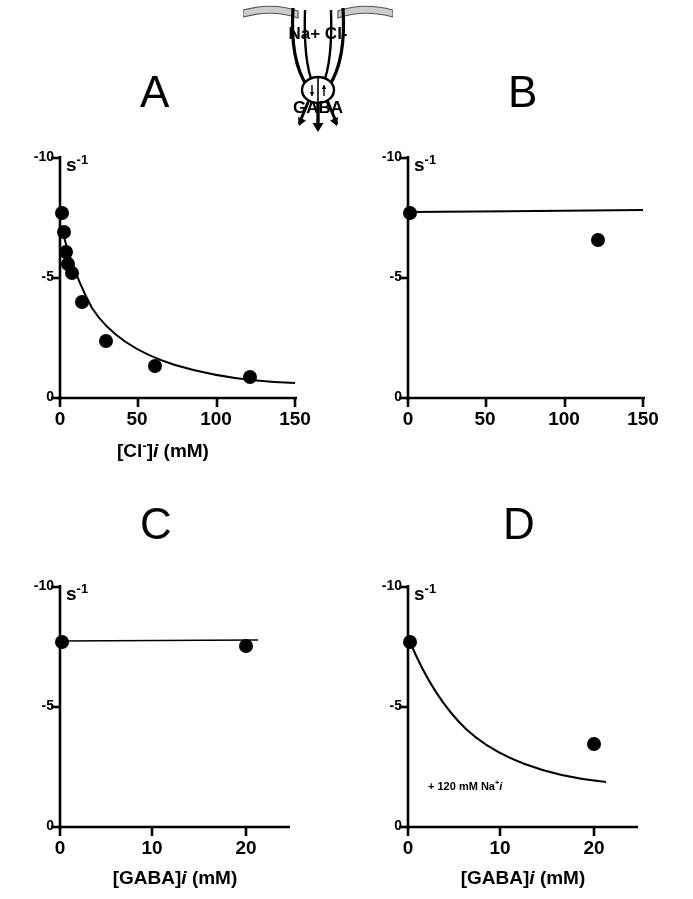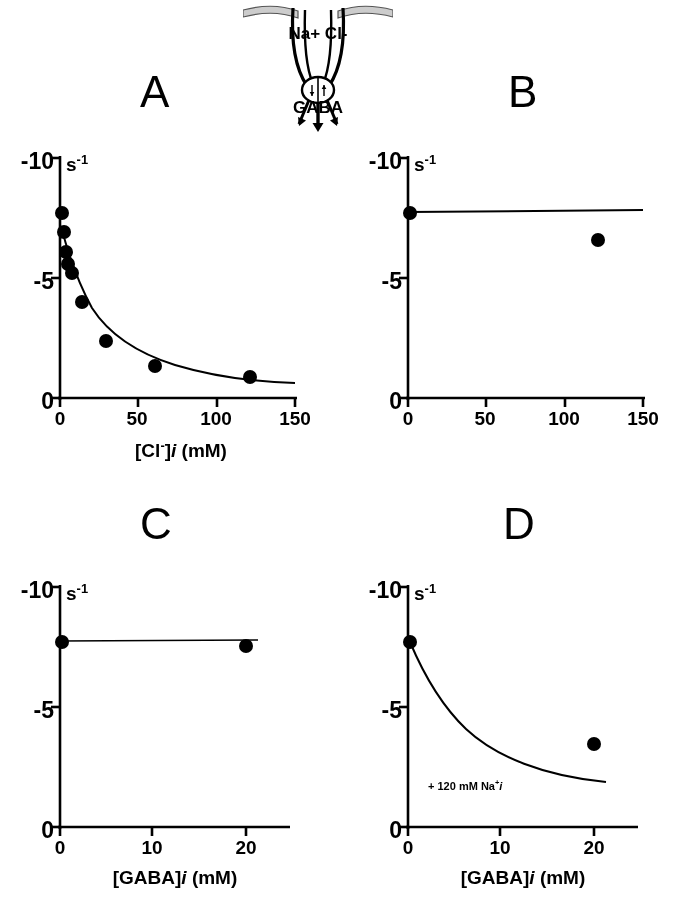--- a/index.html
+++ b/index.html
@@ -36,21 +36,21 @@
     font-size: 19px;
     font-weight: bold;
     font-family: Liberation Sans, sans-serif;
   }
   .sup {
     font-size: 0.68em;
     vertical-align: super;
   }
   .ytick-label {
     position: absolute;
-    font-size: 23px;
+    font-size: 14px;
     font-weight: bold;
     text-align: right;
     font-family: "Liberation Sans", sans-serif;
   }
   .xtick-label {
     position: absolute;
     font-size: 19px;
     font-weight: bold;
     text-align: center;
     font-family: "Liberation Sans", sans-serif;
@@ -130,21 +130,21 @@
     <div class="ytick-label" style="left:0px; top:208px; width:54px;">-5</div>
     <div class="ytick-label" style="left:0px; top:328px; width:54px;">0</div>
 
     <div class="axis-unit" style="left:66px; top:92px;">s<span class="sup">-1</span></div>
 
     <div class="xtick-label" style="left:40px; top:348px; width:40px;">0</div>
     <div class="xtick-label" style="left:117px; top:348px; width:40px;">50</div>
     <div class="xtick-label" style="left:196px; top:348px; width:40px;">100</div>
     <div class="xtick-label" style="left:275px; top:348px; width:40px;">150</div>
 
-    <div class="xaxis-title" style="left:61px; top:378px; width:240px;">[Cl<span class="sup">-</span>]<span class="ital">i</span> (mM)</div>
+    <div class="xaxis-title" style="left:43px; top:378px; width:240px;">[Cl<span class="sup">-</span>]<span class="ital">i</span> (mM)</div>
 
     <svg width="345" height="400" viewBox="0 0 345 400" style="position:absolute; left:0; top:0;">
 
       <line x1="60" y1="96" x2="60" y2="340" stroke="#000" stroke-width="2.6"></line>
       <line x1="58" y1="338" x2="297" y2="338" stroke="#000" stroke-width="2.6"></line>
 
       <line x1="51" y1="98" x2="60" y2="98" stroke="#000" stroke-width="2.6"></line>
       <line x1="51" y1="218" x2="60" y2="218" stroke="#000" stroke-width="2.6"></line>
       <line x1="51" y1="338" x2="60" y2="338" stroke="#000" stroke-width="2.6"></line>
 

